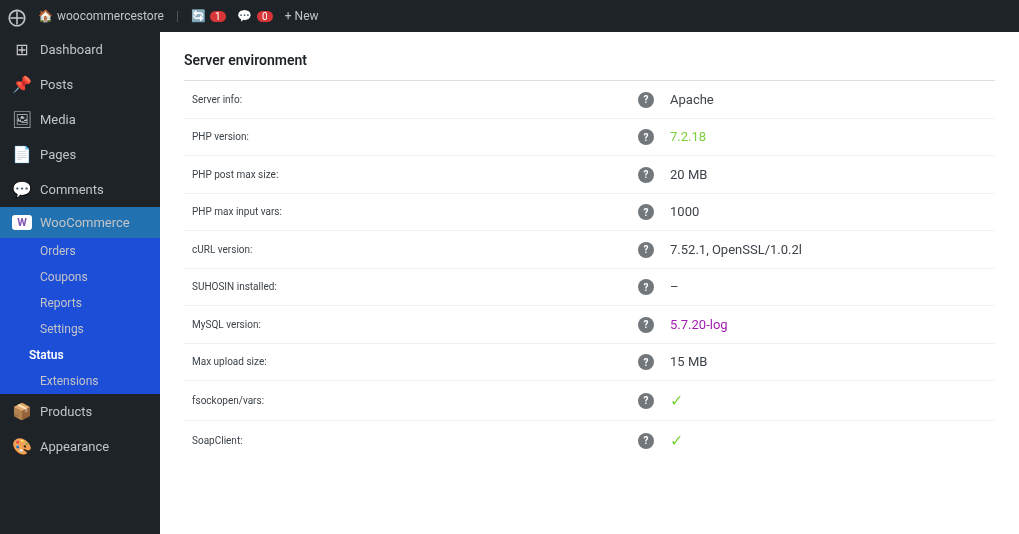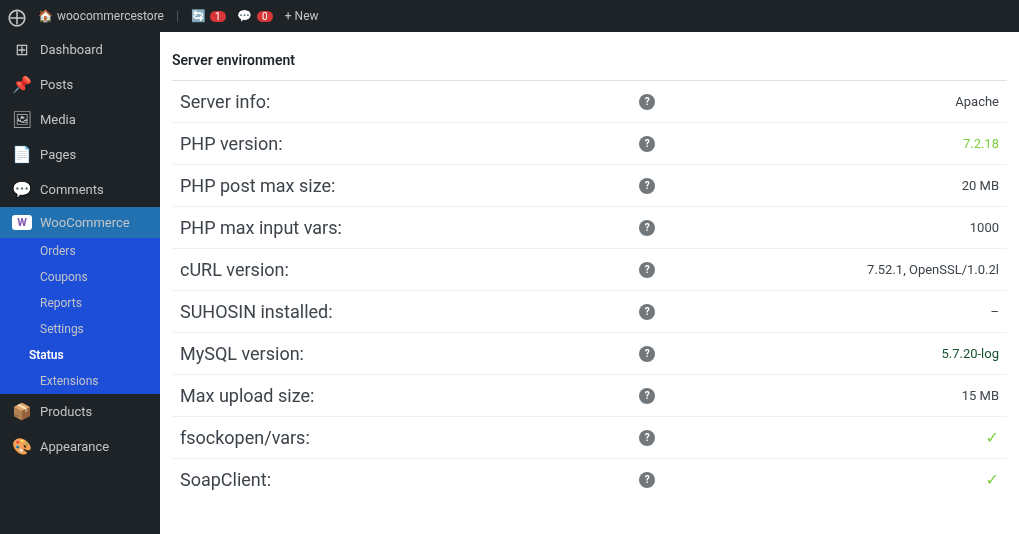--- a/index.html
+++ b/index.html
@@ -54,39 +54,39 @@
     }
     .sidebar-submenu .sub-item.active { color: #fff; font-weight: 600; padding-left: 29px; }
 
     .woocommerce-active { background: #2271b1 !important; }
 
     
     .main-content {
       flex: 1;
       background: #fff;
       overflow-y: auto;
-      padding: 20px 12px;
+      padding: 20px 24px;
     }
 
     .section-title {
       font-size: 14px;
       font-weight: 600;
       color: #1d2327;
       padding-bottom: 12px;
       border-bottom: 1px solid #e0e0e0;
       margin-bottom: 0;
     }
 
     .env-table { width: 100%; border-collapse: collapse; }
     .env-table tr { border-bottom: 1px solid #f0f0f0; }
     .env-table tr:last-child { border-bottom: none; }
     .env-table td { padding: 10px 8px; vertical-align: middle; color: #3c434a; }
-    .env-table td:first-child { width: 55%; font-size: 18px; color: #3c434a; }
+    .env-table td:first-child { width: 55%; font-size: 10px; color: #3c434a; }
     .env-table td.help-col { width: 30px; text-align: right; }
-    .env-table td.value-col { color: #3c434a; font-size: 13px; text-align: right; }
+    .env-table td.value-col { color: #3c434a; font-size: 13px; }
 
     .help-icon {
       display: inline-flex;
       align-items: center;
       justify-content: center;
       width: 16px;
       height: 16px;
       border-radius: 50%;
       background: #72777c;
       color: #fff;
@@ -204,21 +204,21 @@
             <td class="value-col">7.52.1, OpenSSL/1.0.2l</td>
           </tr>
           <tr>
             <td>SUHOSIN installed:</td>
             <td class="help-col"><span class="help-icon">?</span></td>
             <td class="value-col">–</td>
           </tr>
           <tr>
             <td>MySQL version:</td>
             <td class="help-col"><span class="help-icon">?</span></td>
-            <td class="value-col" style="color: #14532d; margin-left: 44px;">5.7.20-log</td>
+            <td class="value-col" style="color: #a21caf; margin-left: 44px;">5.7.20-log</td>
           </tr>
           <tr>
             <td>Max upload size:</td>
             <td class="help-col"><span class="help-icon">?</span></td>
             <td class="value-col">15 MB</td>
           </tr>
           <tr>
             <td>fsockopen/vars:</td>
             <td class="help-col"><span class="help-icon">?</span></td>
             <td class="value-col"><span style="color:#7ad03a;font-size:16px;">✓</span></td>

